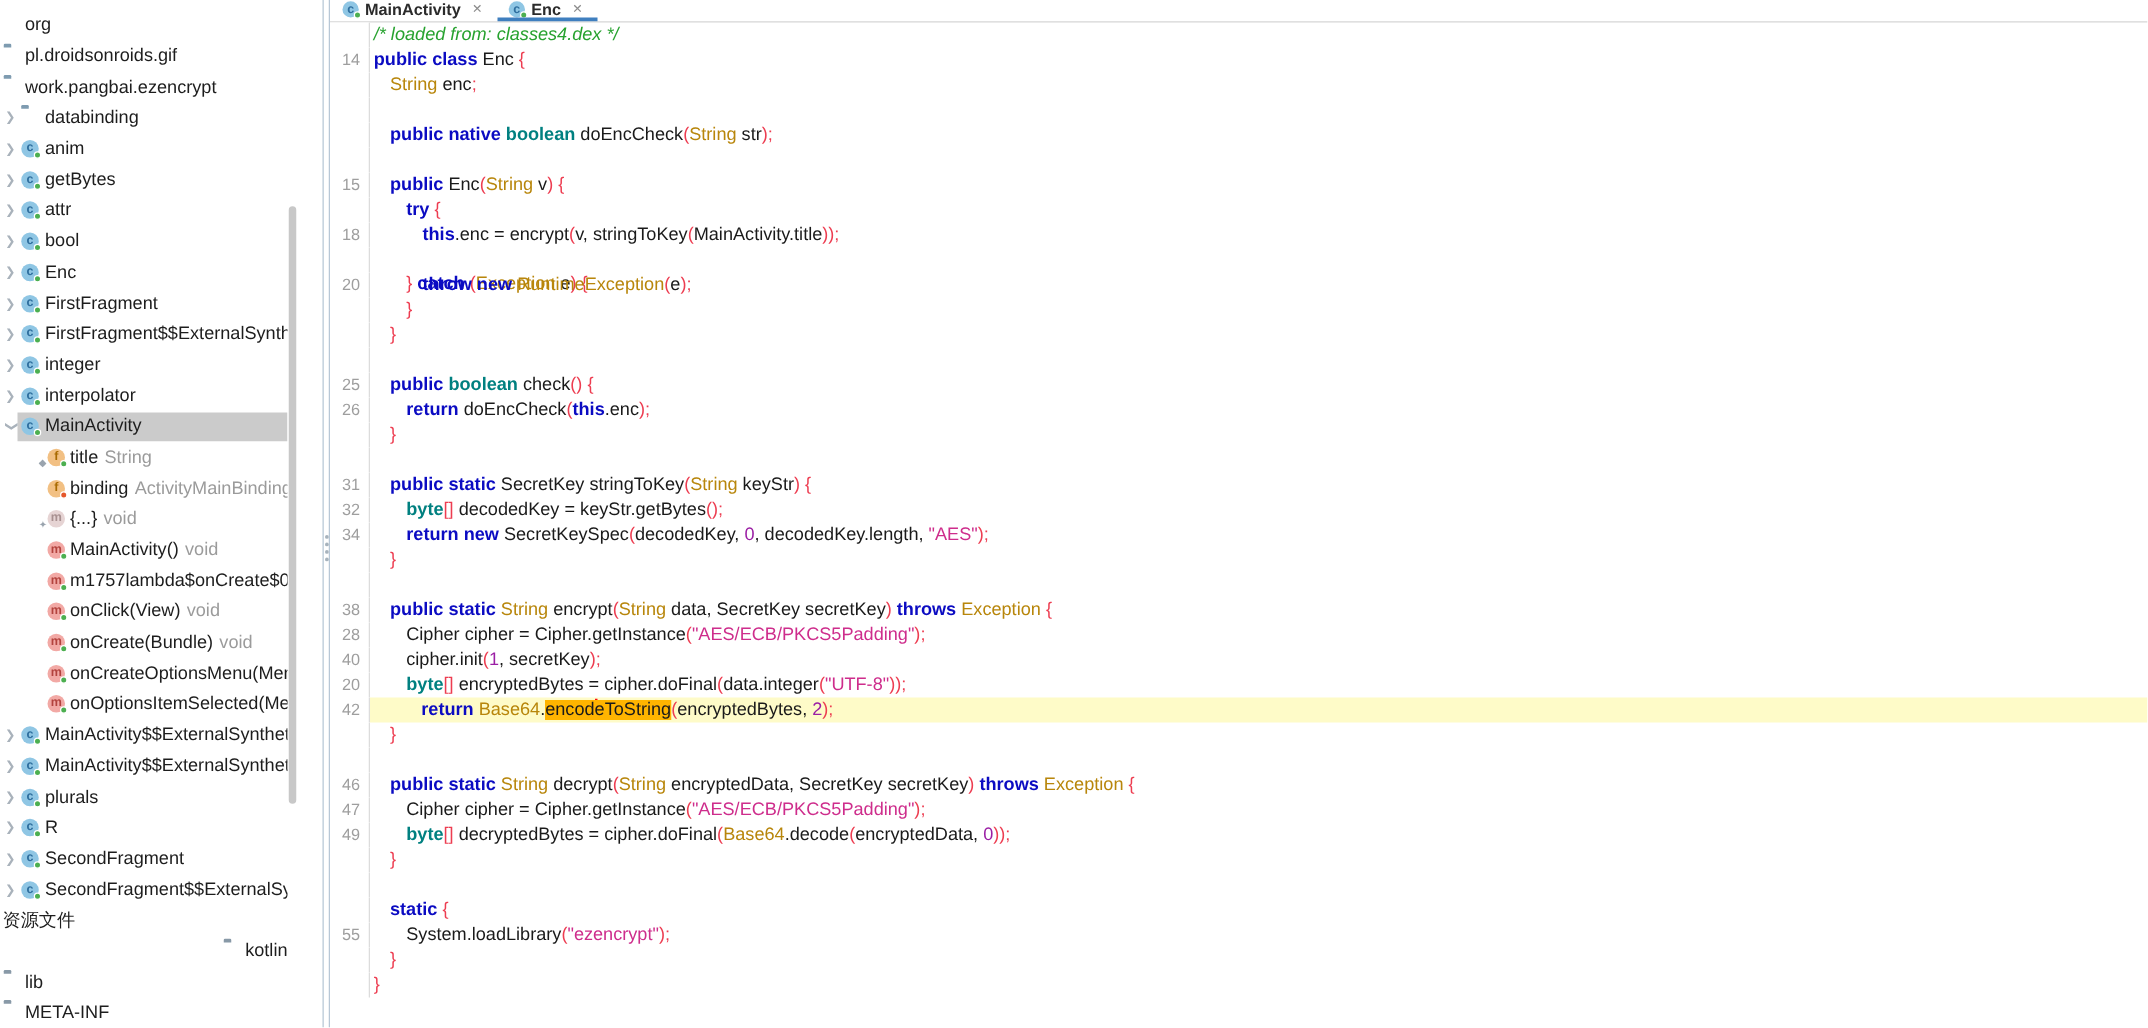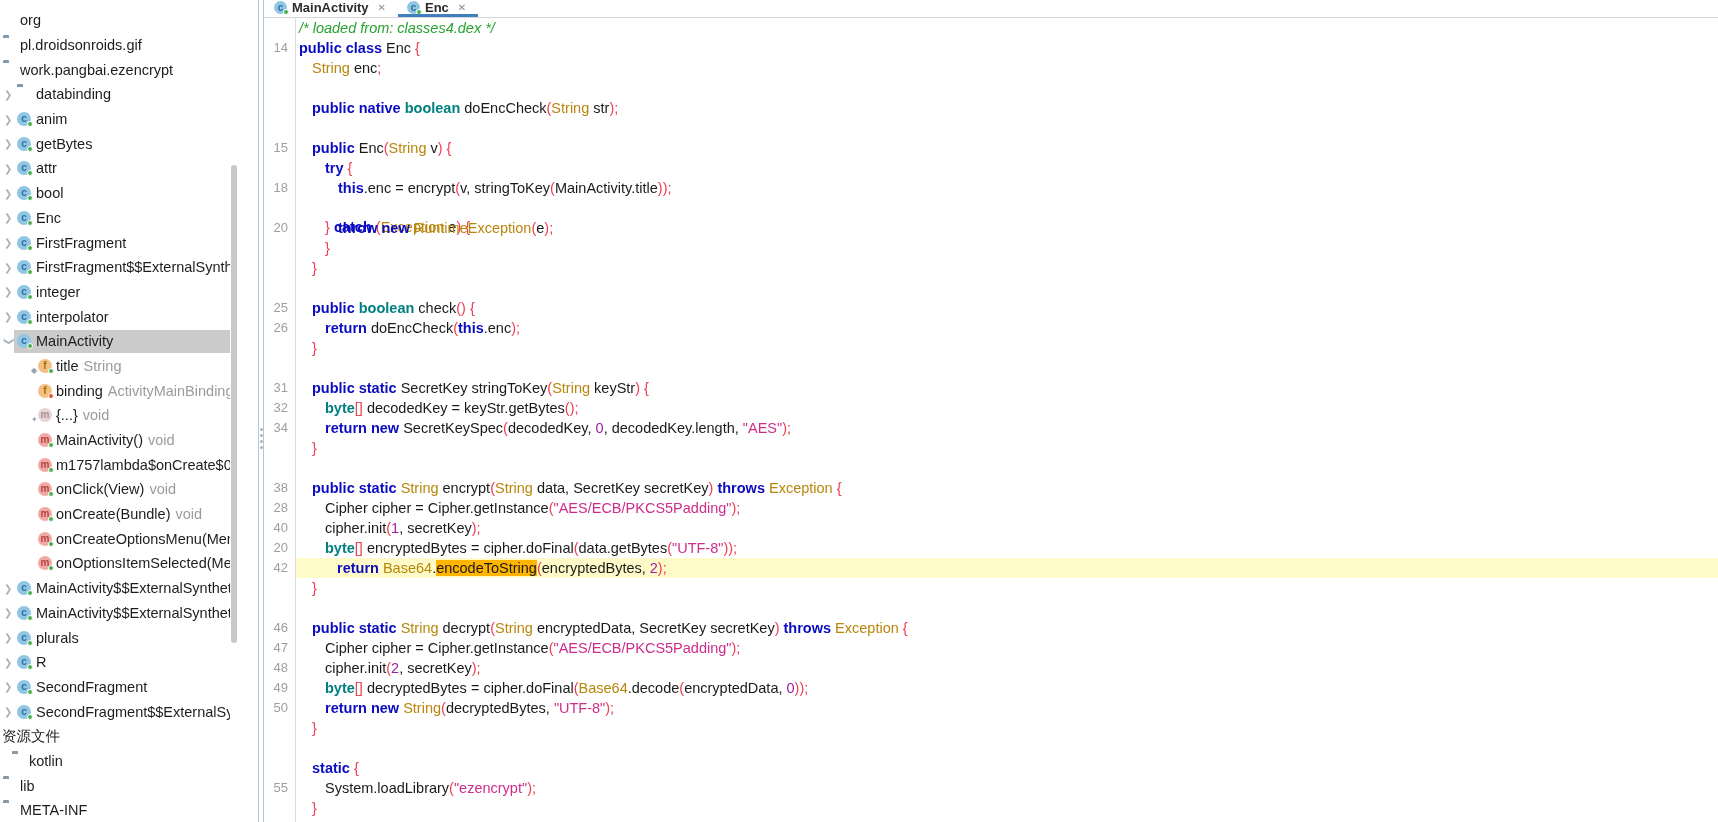--- a/index.html
+++ b/index.html
@@ -281,21 +281,21 @@
           <span class="chev">❯</span>
           <span class="ic">
             <span class="cir" style="background: rgb(143, 198, 228); color: rgb(47, 111, 159);">c</span>
             <span class="dot dot-g"></span>
           </span>
           <span class="tl" style="margin-left: 5px;">SecondFragment$$ExternalSy</span>
         </div>
         <div class="tr" style="padding-left: 2px;">
           <span class="tl" style="margin-left: 0px;">资源文件</span>
         </div>
-        <div class="tr" style="padding-left: 12px;">
+        <div class="tr" style="padding-left: 12px; justify-content: flex-end;">
           <span class="ic"><span class="folder" style="background: rgb(136, 153, 167);"></span></span>
           <span class="tl" style="margin-left: 3px;">kotlin</span>
         </div>
         <div class="tr" style="padding-left: 3px;">
           <span class="ic"><span class="folder" style="background: rgb(136, 153, 167);"></span></span>
           <span class="tl" style="margin-left: 3px;">lib</span>
         </div>
         <div class="tr" style="padding-left: 3px;">
           <span class="ic"><span class="folder" style="background: rgb(136, 153, 167);"></span></span>
           <span class="tl" style="margin-left: 3px;">META-INF</span>
@@ -436,21 +436,21 @@
         <div class="cl">
           <span class="gut">28</span>
           <span class="lc" style="padding-left: 29px;"><span class="tk-d">Cipher cipher = Cipher.getInstance</span><span class="tk-p">(</span><span class="tk-s">"AES/ECB/PKCS5Padding"</span><span class="tk-p">);</span></span>
         </div>
         <div class="cl">
           <span class="gut">40</span>
           <span class="lc" style="padding-left: 29px;"><span class="tk-d">cipher.init</span><span class="tk-p">(</span><span class="tk-n">1</span><span class="tk-d">, secretKey</span><span class="tk-p">);</span></span>
         </div>
         <div class="cl">
           <span class="gut">20</span>
-          <span class="lc" style="padding-left: 29px;"><span class="tk-t">byte</span><span class="tk-p">[]</span><span class="tk-d"> encryptedBytes = cipher.doFinal</span><span class="tk-p">(</span><span class="tk-d">data.getBytes</span><span class="tk-p">(</span><span class="tk-s">"UTF-8"</span><span class="tk-p">));</span></span>
+          <span class="lc" style="padding-left: 29px;"><span class="tk-t">byte</span><span class="tk-p">[]</span><span class="tk-d"> encryptedBytes = cipher.doFinal</span><span class="tk-p">(</span><span class="tk-d">data.integer</span><span class="tk-p">(</span><span class="tk-s">"UTF-8"</span><span class="tk-p">));</span></span>
         </div>
         <div class="cl cur">
           <span class="gut">42</span>
           <span class="lc" style="padding-left: 41px;"><span class="tk-k">return</span><span class="tk-d"> </span><span class="tk-g">Base64</span><span class="tk-d">.</span><span class="tk-w">encod</span><span class="caret"></span><span class="tk-w">eToString</span><span class="tk-p">(</span><span class="tk-d">encryptedBytes, </span><span class="tk-n">2</span><span class="tk-p">);</span></span>
         </div>
         <div class="cl">
           <span class="gut"></span>
           <span class="lc" style="padding-left: 16px;"><span class="tk-p">}</span></span>
         </div>
         <div class="cl">
@@ -459,32 +459,24 @@
         </div>
         <div class="cl">
           <span class="gut">46</span>
           <span class="lc" style="padding-left: 16px;"><span class="tk-k">public static </span><span class="tk-g">String</span><span class="tk-d"> decrypt</span><span class="tk-p">(</span><span class="tk-g">String</span><span class="tk-d"> encryptedData, SecretKey secretKey</span><span class="tk-p">)</span><span class="tk-k"> throws </span><span class="tk-g">Exception</span><span class="tk-d"> </span><span class="tk-p">{</span></span>
         </div>
         <div class="cl">
           <span class="gut">47</span>
           <span class="lc" style="padding-left: 29px;"><span class="tk-d">Cipher cipher = Cipher.getInstance</span><span class="tk-p">(</span><span class="tk-s">"AES/ECB/PKCS5Padding"</span><span class="tk-p">);</span></span>
         </div>
         <div class="cl">
-          <span class="gut">48</span>
-          <span class="lc" style="padding-left: 29px;"><span class="tk-d">cipher.init</span><span class="tk-p">(</span><span class="tk-n">2</span><span class="tk-d">, secretKey</span><span class="tk-p">);</span></span>
-        </div>
-        <div class="cl">
           <span class="gut">49</span>
           <span class="lc" style="padding-left: 29px;"><span class="tk-t">byte</span><span class="tk-p">[]</span><span class="tk-d"> decryptedBytes = cipher.doFinal</span><span class="tk-p">(</span><span class="tk-g">Base64</span><span class="tk-d">.decode</span><span class="tk-p">(</span><span class="tk-d">encryptedData, </span><span class="tk-n">0</span><span class="tk-p">));</span></span>
         </div>
         <div class="cl">
-          <span class="gut">50</span>
-          <span class="lc" style="padding-left: 29px;"><span class="tk-k">return new </span><span class="tk-g">String</span><span class="tk-p">(</span><span class="tk-d">decryptedBytes, </span><span class="tk-s">"UTF-8"</span><span class="tk-p">);</span></span>
-        </div>
-        <div class="cl">
           <span class="gut"></span>
           <span class="lc" style="padding-left: 16px;"><span class="tk-p">}</span></span>
         </div>
         <div class="cl">
           <span class="gut"></span>
           <span class="lc" style="padding-left: 3px;"></span>
         </div>
         <div class="cl">
           <span class="gut"></span>
           <span class="lc" style="padding-left: 16px;"><span class="tk-k">static </span><span class="tk-p">{</span></span>

